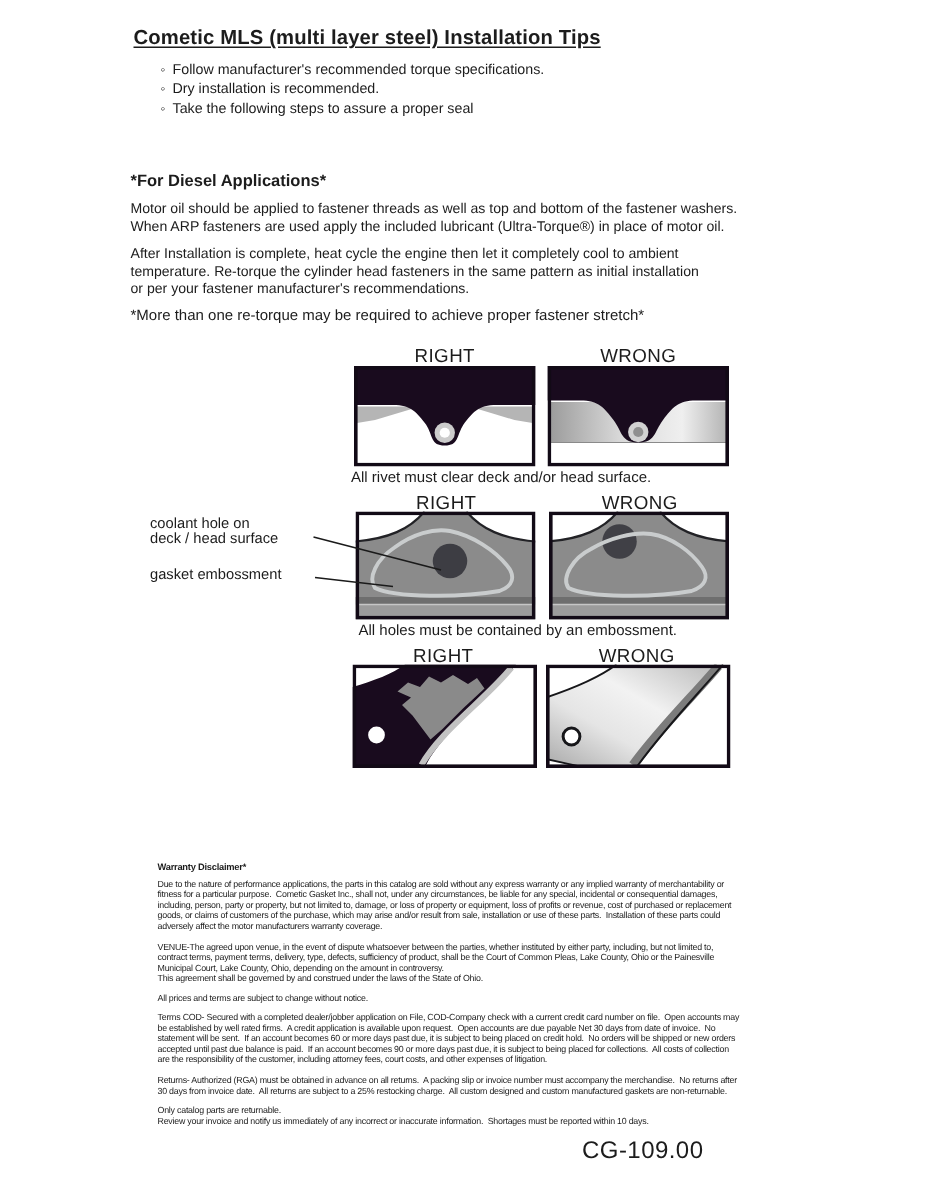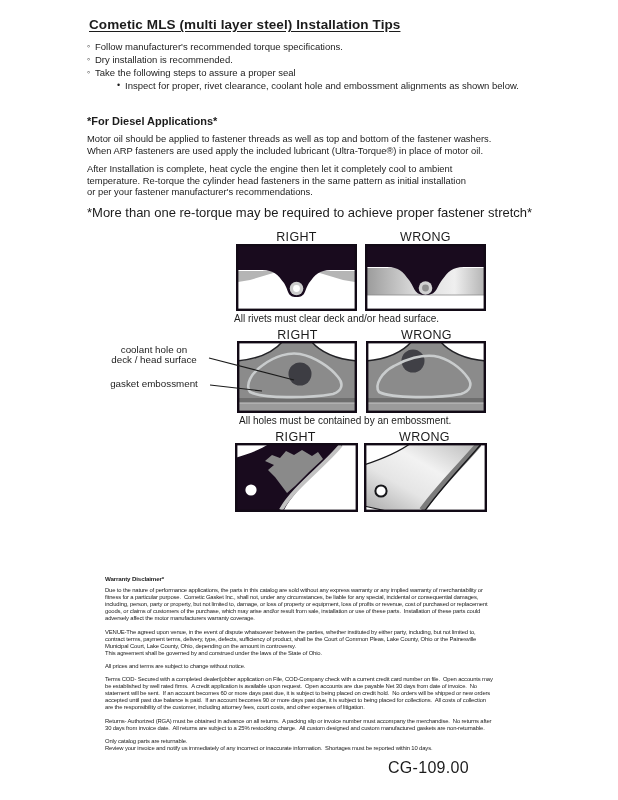--- a/index.html
+++ b/index.html
@@ -7,55 +7,54 @@
     position:relative;width:618px;height:800px;background:#ffffff;
     font-family:"Liberation Sans", sans-serif;color:#1c1c1c;overflow:hidden;
   }
   .abs{position:absolute;}
 
   .doc-title{
     left:89px;top:17px;font-size:13.5px;font-weight:bold;
     text-decoration:underline;text-underline-offset:2px;letter-spacing:.1px;
   }
   .bullets{left:87px;top:40px;font-size:9.5px;line-height:13px;}
-  .bullet{position:relative;padding-left:8px;white-space:pre;}
+  .bullet{position:relative;padding-left:8px;white-space:pre;margin-left:20px;}
   .bullet::before{content:"◦";position:absolute;left:0;top:0;font-size:9px;}
   .subbullet{position:relative;margin-left:30px;padding-left:8px;white-space:pre;}
   .subbullet::before{content:"•";position:absolute;left:0;top:0;font-size:9px;}
 
   .sec-heading{left:87px;top:115px;font-size:11px;font-weight:bold;}
   .body-para{font-size:9.4px;line-height:11.5px;white-space:pre;}
   .p1{left:87px;top:133px;}
   .p2{left:87px;top:163px;}
-  .note{left:87px;top:205px;font-size:13px;white-space:pre;}
+  .note{left:87px;top:205px;font-size:10px;white-space:pre;}
 
   .rw-label{width:121px;text-align:center;font-size:12.5px;letter-spacing:.3px;}
   .caption{font-size:10px;line-height:11.5px;white-space:pre;}
 
   .panel{display:block;}
-  .side-label{font-size:9.8px;line-height:9.8px;text-align:center;white-space:pre;}
+  .side-label{font-size:9.8px;line-height:9.8px;text-align:left;white-space:pre;}
 
   .disclaimer{left:105px;top:575px;width:420px;font-size:5.9px;line-height:7.1px;letter-spacing:-0.15px;}
   .disclaimer .head{font-weight:bold;font-size:6.2px;margin-bottom:5px;}
   .disclaimer p{margin:0 0 6px 0;white-space:pre;}
 
   .doc-code{left:388px;top:759px;font-size:16px;letter-spacing:.3px;}
 </style>
 </head>
 <body>
 
 <div class="page">
 
   <div class="abs doc-title">Cometic MLS (multi layer steel) Installation Tips</div>
 
   <div class="abs bullets">
     <div class="bullet">Follow manufacturer's recommended torque specifications.</div>
     <div class="bullet">Dry installation is recommended.</div>
     <div class="bullet">Take the following steps to assure a proper seal</div>
-    <div class="subbullet">Inspect for proper, rivet clearance, coolant hole and embossment alignments as shown below.</div>
   </div>
 
   <div class="abs sec-heading">*For Diesel Applications*</div>
   <div class="abs body-para p2">After Installation is complete, heat cycle the engine then let it completely cool to ambient
 temperature. Re-torque the cylinder head fasteners in the same pattern as initial installation
 or per your fastener manufacturer's recommendations.</div>
   <div class="abs body-para p1">Motor oil should be applied to fastener threads as well as top and bottom of the fastener washers.
 When ARP fasteners are used apply the included lubricant (Ultra-Torque®) in place of motor oil.</div>
   <div class="abs note">*More than one re-torque may be required to achieve proper fastener stretch*</div>
 
@@ -84,21 +83,21 @@
     <rect width="121" height="67" fill="#ffffff"></rect>
     <rect x="2" y="24" width="117" height="27" fill="url(#gw1)"></rect>
     <rect x="2" y="51" width="117" height="14" fill="#ffffff"></rect>
     <line x1="2" y1="51" x2="119" y2="51" stroke="#8a8a8a" stroke-width="0.8"></line>
     <path d="M0,0 H121 V23 H99 C87,23 83,28 77,36 C71,44 72,51 60.5,51 C49,51 50,44 44,36 C38,28 34,23 22,23 H0 Z" fill="#190b1e"></path>
     <circle cx="60.5" cy="44" r="6.8" fill="#d2d2d2"></circle>
     <circle cx="60.5" cy="44" r="3.4" fill="#8f8f8f"></circle>
     <rect x="1.2" y="1.2" width="118.6" height="64.6" fill="none" stroke="#120a16" stroke-width="2.4"></rect>
   </svg>
 
-  <div class="abs caption" style="left:234px;top:313px;">All rivets must clear deck and/or head surface.</div>
+  <div class="abs caption" style="left:234px;top:313px;">All rivet must clear deck and/or head surface.</div>
 
   <div class="abs rw-label" style="left:237px;top:328px;">RIGHT</div>
   <div class="abs rw-label" style="left:366px;top:328px;">WRONG</div>
 
   <div class="abs side-label" style="left:100px;top:345px;width:108px;">coolant hole on
 deck / head surface</div>
   <div class="abs side-label" style="left:100px;top:379px;width:108px;">gasket embossment</div>
 
   <svg class="abs panel" style="left:237px;top:341px;" width="120" height="72" viewBox="0 0 120 72">
     <rect width="120" height="72" fill="#ffffff"></rect>

